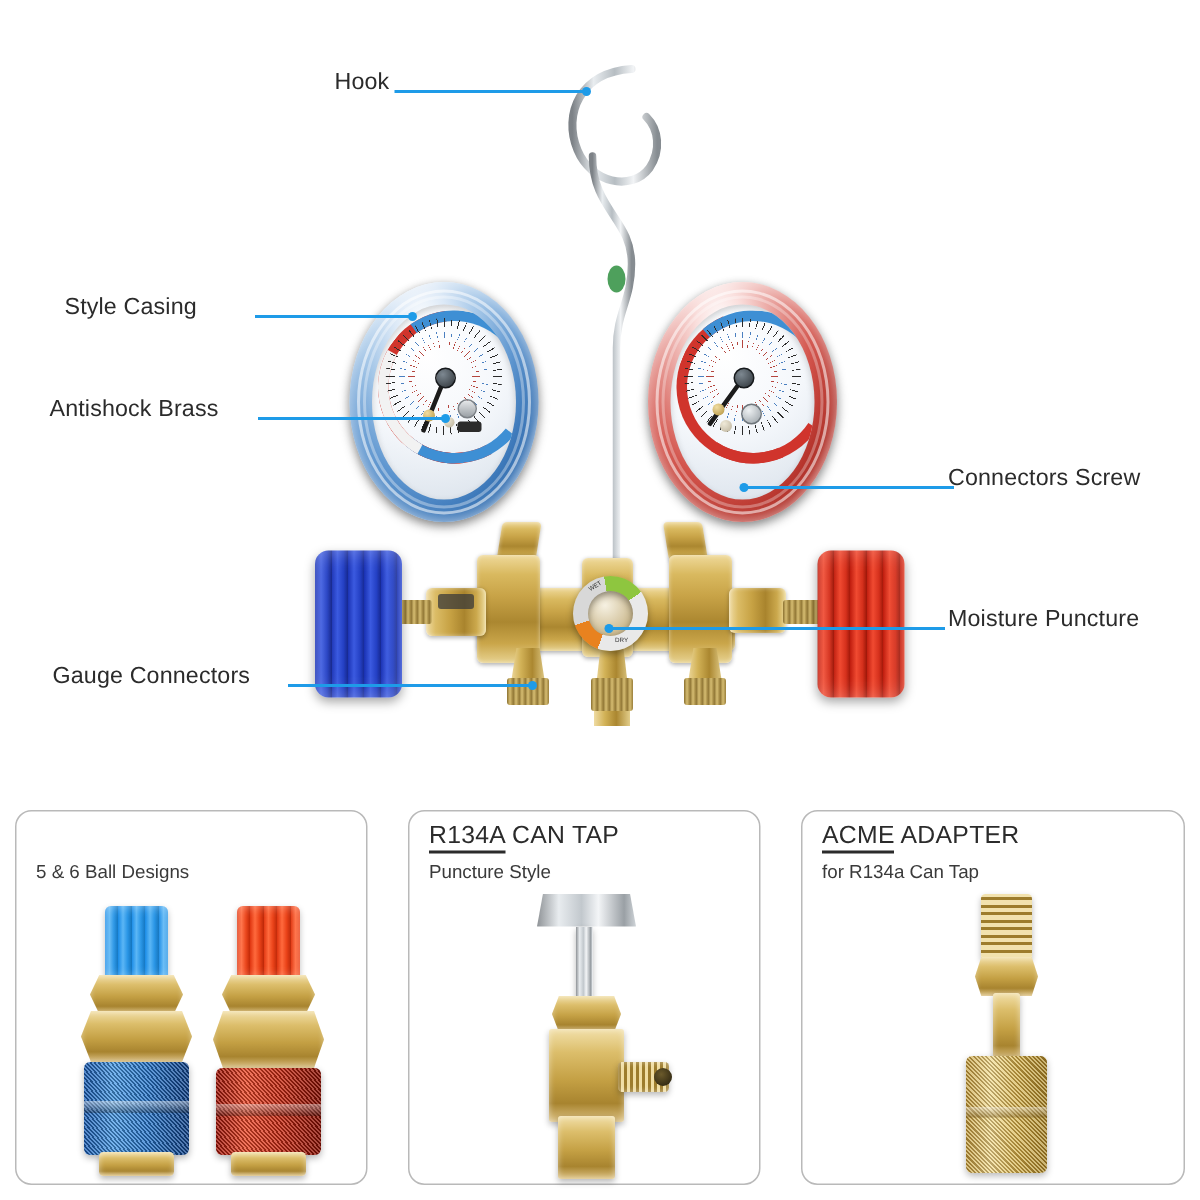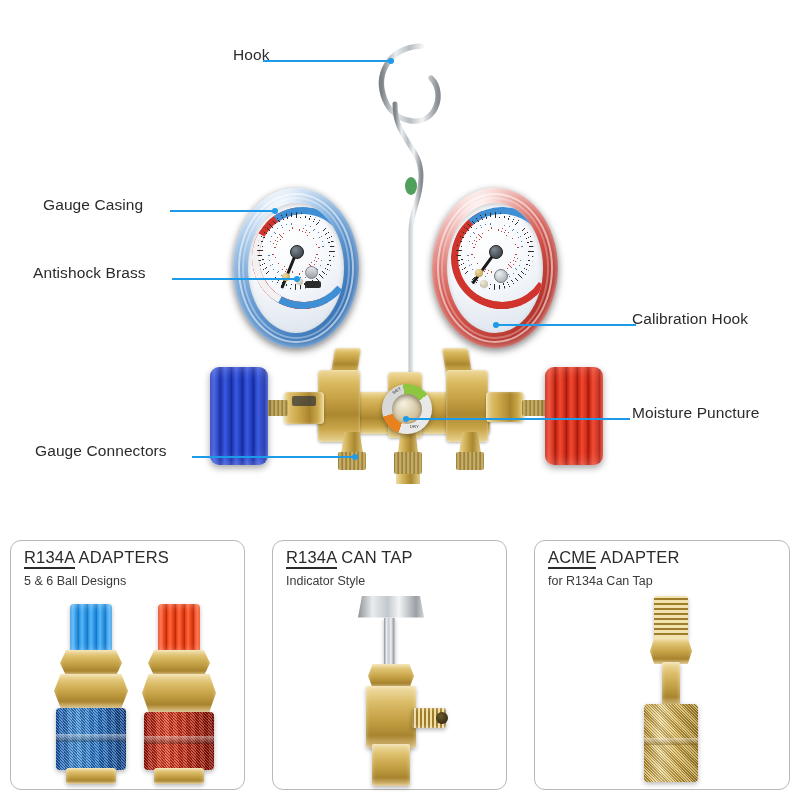--- a/index.html
+++ b/index.html
@@ -246,48 +246,45 @@
     <div class="stem" style="left:338px;top:452px;width:28px;height:18px;"></div>
     <div class="stem" style="left:394px;top:452px;width:28px;height:22px;"></div>
     <div class="stem" style="left:456px;top:452px;width:28px;height:18px;"></div>
 
     <div class="moist" style="left:382px;top:384px;width:50px;height:50px;"></div>
     <div class="moist-in" style="left:392px;top:394px;width:30px;height:30px;"></div>
     <span class="moist-txt" style="left:392px;top:388px;transform:rotate(-32deg);">WET</span>
     <span class="moist-txt" style="left:410px;top:424px;">DRY</span>
   </div>
 
-  <div class="callout" style="left:233px;top:46px;">Hook</div>
+  <div class="callout" style="left:223px;top:46px;">Hook</div>
   <div class="lead" style="left:263px;top:60px;width:128px;"></div>
   <div class="dot" style="left:388px;top:58px;"></div>
 
-  <div class="callout" style="left:43px;top:196px;">Gauge Casing</div>
+  <div class="callout" style="left:43px;top:196px;">Style Casing</div>
   <div class="lead" style="left:170px;top:210px;width:105px;"></div>
   <div class="dot" style="left:272px;top:208px;"></div>
 
   <div class="callout" style="left:33px;top:264px;">Antishock Brass</div>
   <div class="lead" style="left:172px;top:278px;width:125px;"></div>
   <div class="dot" style="left:294px;top:276px;"></div>
 
   <div class="callout" style="left:35px;top:442px;">Gauge Connectors</div>
   <div class="lead" style="left:192px;top:456px;width:164px;"></div>
   <div class="dot" style="left:352px;top:454px;"></div>
 
-  <div class="callout right" style="left:632px;top:310px;">Calibration Hook</div>
+  <div class="callout right" style="left:632px;top:310px;">Connectors Screw</div>
   <div class="lead" style="left:496px;top:324px;width:140px;"></div>
   <div class="dot" style="left:493px;top:322px;"></div>
 
   <div class="callout right" style="left:632px;top:404px;">Moisture Puncture</div>
   <div class="lead" style="left:406px;top:418px;width:224px;"></div>
   <div class="dot" style="left:403px;top:416px;"></div>
 
   <div class="panel" style="left:10px;top:540px;width:235px;height:250px;">
-  </div>
-  <div class="panel-title" style="left:24px;top:548px;">
-    <span class="u">R134A</span><span> ADAPTERS</span>
   </div>
   <div class="panel-sub" style="left:24px;top:574px;">5 &amp; 6 Ball Designs</div>
 
   <div class="coupler" style="left:50px;top:604px;width:80px;height:180px;">
     <div class="cap cap-blue" style="left:20px;top:0;width:42px;height:48px;"></div>
     <div class="hex" style="left:10px;top:46px;width:62px;height:26px;clip-path:polygon(10% 0,90% 0,100% 50%,90% 100%,10% 100%,0 50%);"></div>
     <div class="hex" style="left:4px;top:70px;width:74px;height:34px;clip-path:polygon(9% 0,91% 0,100% 50%,91% 100%,9% 100%,0 50%);"></div>
     <div class="knurl-blue" style="left:6px;top:104px;width:70px;height:62px;border-radius:4px;"></div>
     <div style="position:absolute;left:6px;top:130px;width:70px;height:8px;background:linear-gradient(180deg,rgba(255,255,255,.45),rgba(0,0,0,.25));"></div>
     <div class="hex" style="left:16px;top:164px;width:50px;height:16px;border-radius:3px;"></div>
@@ -300,21 +297,21 @@
     <div class="knurl-red" style="left:6px;top:108px;width:70px;height:58px;border-radius:4px;"></div>
     <div style="position:absolute;left:6px;top:132px;width:70px;height:8px;background:linear-gradient(180deg,rgba(255,255,255,.4),rgba(0,0,0,.25));"></div>
     <div class="hex" style="left:16px;top:164px;width:50px;height:16px;border-radius:3px;"></div>
   </div>
 
   <div class="panel" style="left:272px;top:540px;width:235px;height:250px;">
   </div>
   <div class="panel-title" style="left:286px;top:548px;">
     <span class="u">R134A</span><span> CAN TAP</span>
   </div>
-  <div class="panel-sub" style="left:286px;top:574px;">Indicator Style</div>
+  <div class="panel-sub" style="left:286px;top:574px;">Puncture Style</div>
 
   <div class="coupler" style="left:340px;top:596px;width:110px;height:190px;">
 
     <div class="chrome" style="left:18px;top:0;width:66px;height:24px;border-radius:3px;clip-path:polygon(6% 0,94% 0,100% 90%,0 90%);"></div>
     <div class="chrome" style="left:44px;top:22px;width:11px;height:48px;"></div>
     <div class="hex" style="left:28px;top:68px;width:46px;height:24px;clip-path:polygon(10% 0,90% 0,100% 50%,90% 100%,10% 100%,0 50%);"></div>
     <div class="hex" style="left:26px;top:90px;width:50px;height:62px;border-radius:2px;"></div>
     <div class="hex" style="left:32px;top:148px;width:38px;height:42px;border-radius:2px;"></div>
 
     <div class="hex" style="left:72px;top:112px;width:34px;height:20px;border-radius:3px;

